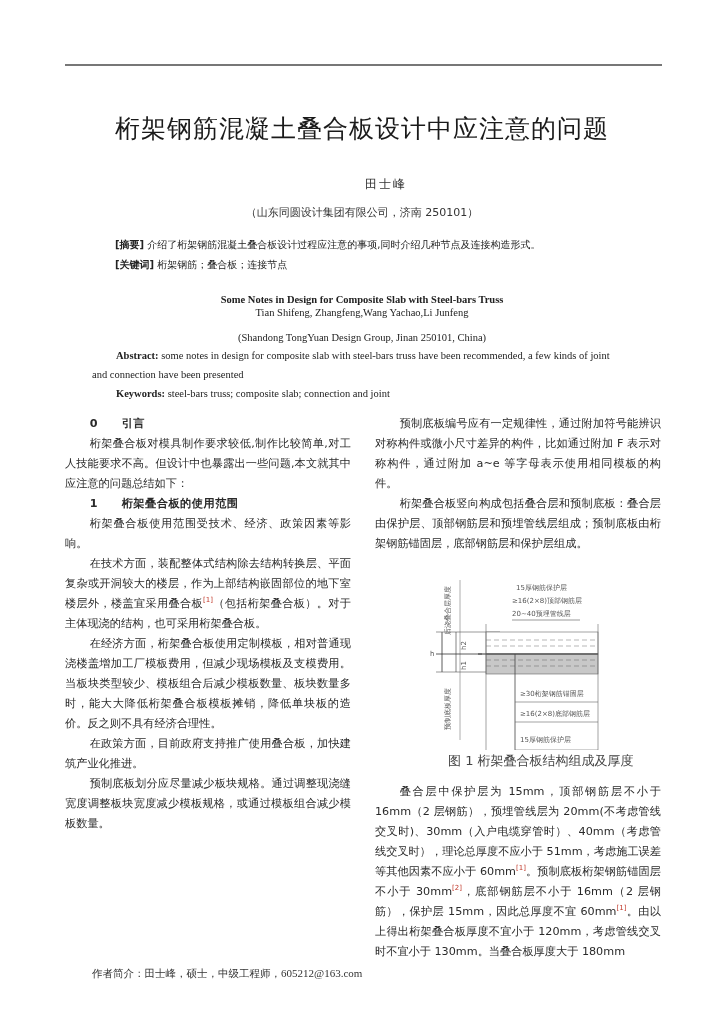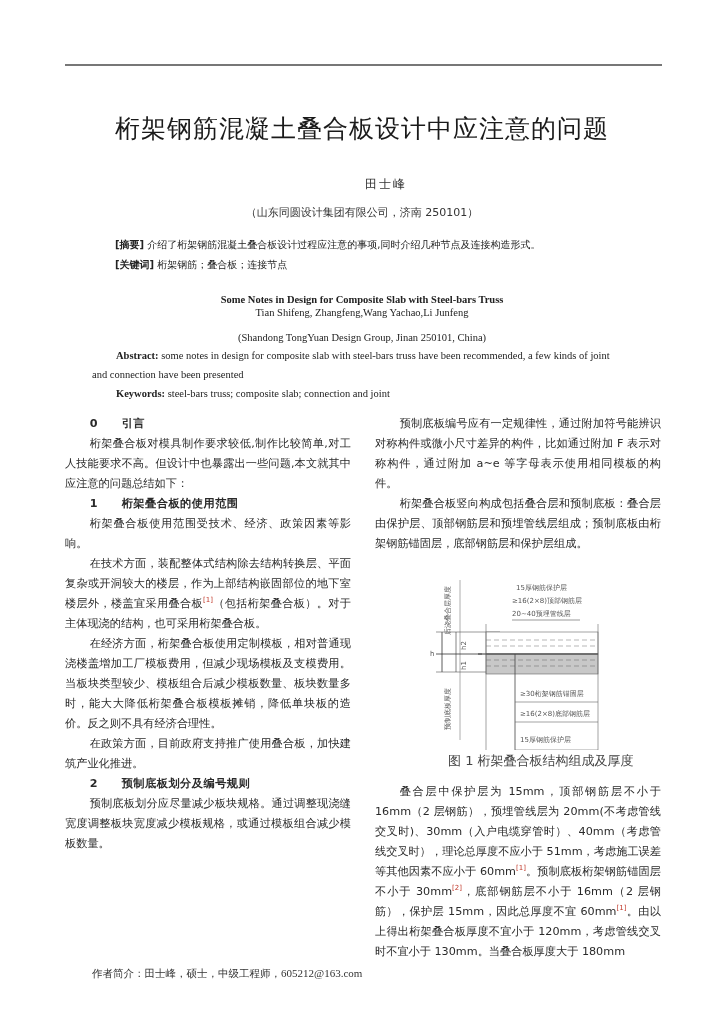--- a/index.html
+++ b/index.html
@@ -66,21 +66,20 @@
   </div>
 
   <div class="col" style="left:65px;top:414px;width:286px;">
     <p class="h"><span class="num">0</span><span>引言</span></p>
     <p class="indent">桁架叠合板对模具制作要求较低,制作比较简单,对工人技能要求不高。但设计中也暴露出一些问题,本文就其中应注意的问题总结如下：</p>
     <p class="h"><span class="num">1</span><span>桁架叠合板的使用范围</span></p>
     <p class="indent">桁架叠合板使用范围受技术、经济、政策因素等影响。</p>
     <p class="indent"><span>在技术方面，装配整体式结构除去结构转换层、平面复杂或开洞较大的楼层，作为上部结构嵌固部位的地下室楼层外，楼盖宜采用叠合板</span><sup class="ref">[1]</sup><span>（包括桁架叠合板）。对于主体现浇的结构，也可采用桁架叠合板。</span></p>
     <p class="indent">在经济方面，桁架叠合板使用定制模板，相对普通现浇楼盖增加工厂模板费用，但减少现场模板及支模费用。当板块类型较少、模板组合后减少模板数量、板块数量多时，能大大降低桁架叠合板模板摊销，降低单块板的造价。反之则不具有经济合理性。</p>
     <p class="indent">在政策方面，目前政府支持推广使用叠合板，加快建筑产业化推进。</p>
-    <p class="h"><span class="num">2</span><span>预制底板划分及编号规则</span></p>
     <p class="indent">预制底板划分应尽量减少板块规格。通过调整现浇缝宽度调整板块宽度减少模板规格，或通过模板组合减少模板数量。</p>
   </div>
 
   <div class="col" style="left:375px;top:414px;width:286px;">
     <p class="indent">预制底板编号应有一定规律性，通过附加符号能辨识对称构件或微小尺寸差异的构件，比如通过附加 F 表示对称构件，通过附加 a~e 等字母表示使用相同模板的构件。</p>
     <p class="indent">桁架叠合板竖向构成包括叠合层和预制底板：叠合层由保护层、顶部钢筋层和预埋管线层组成；预制底板由桁架钢筋锚固层，底部钢筋层和保护层组成。</p>
   </div>
 
   <svg class="fig" viewBox="0 0 220 170">
 

